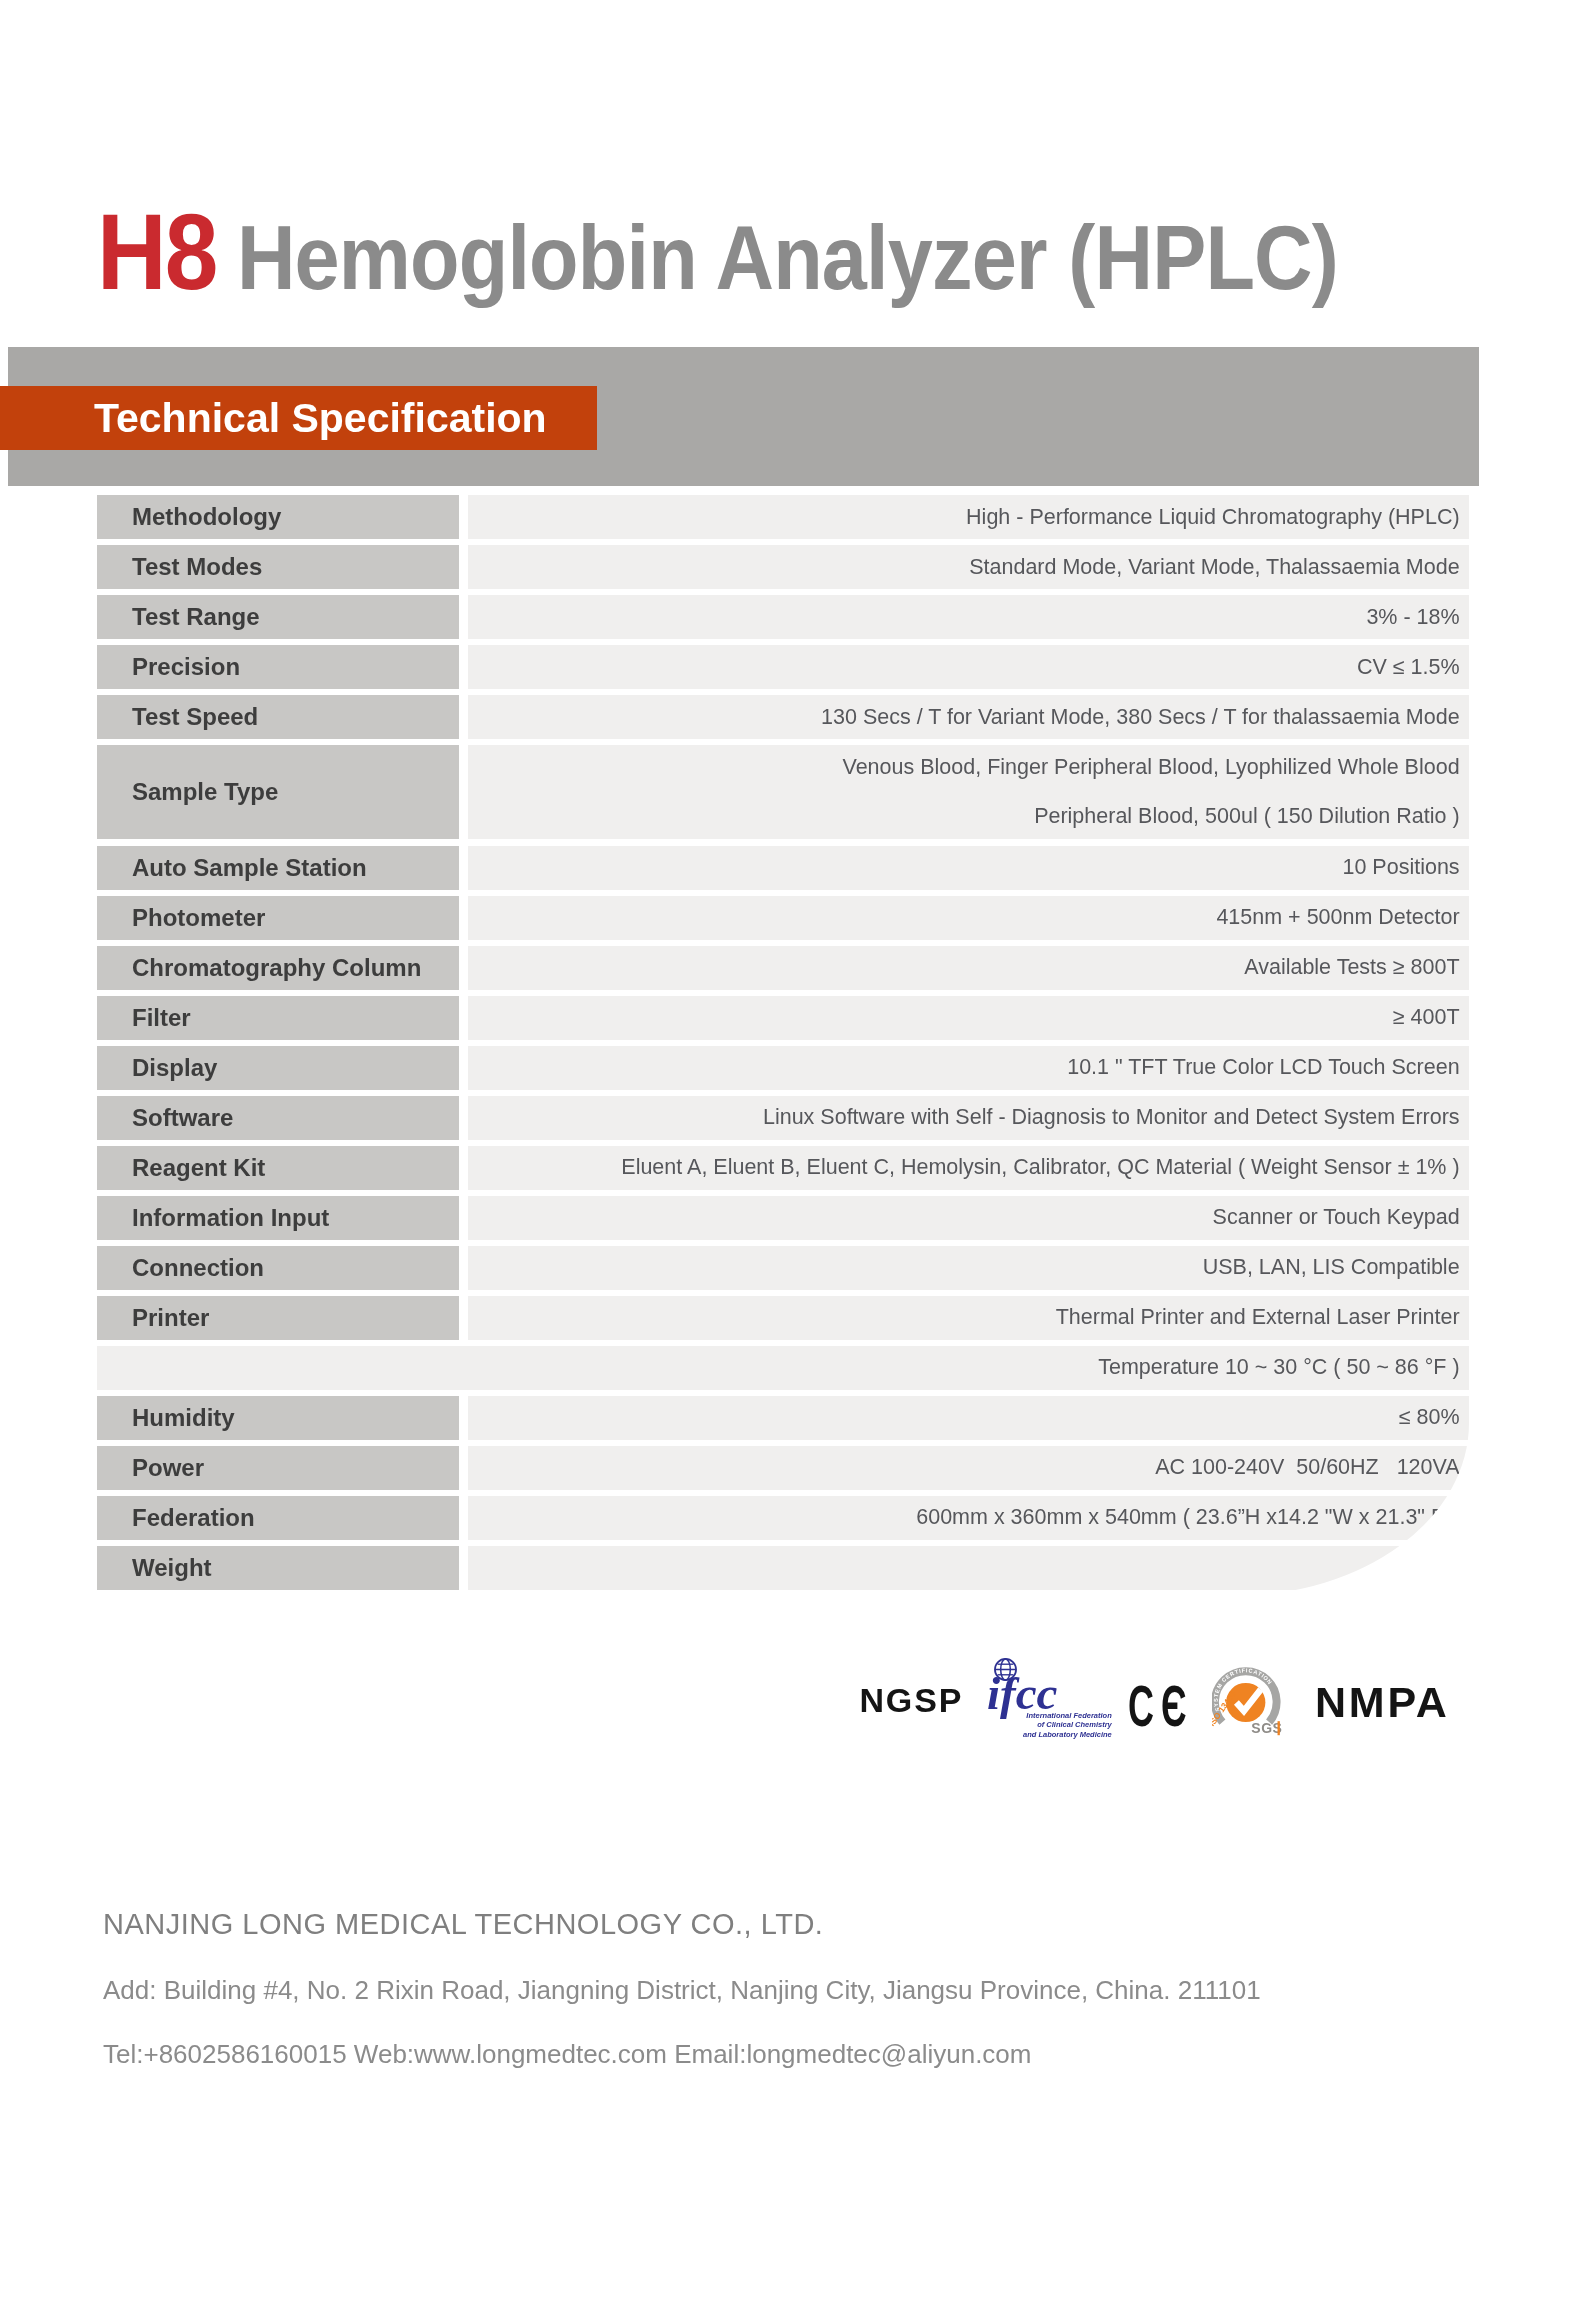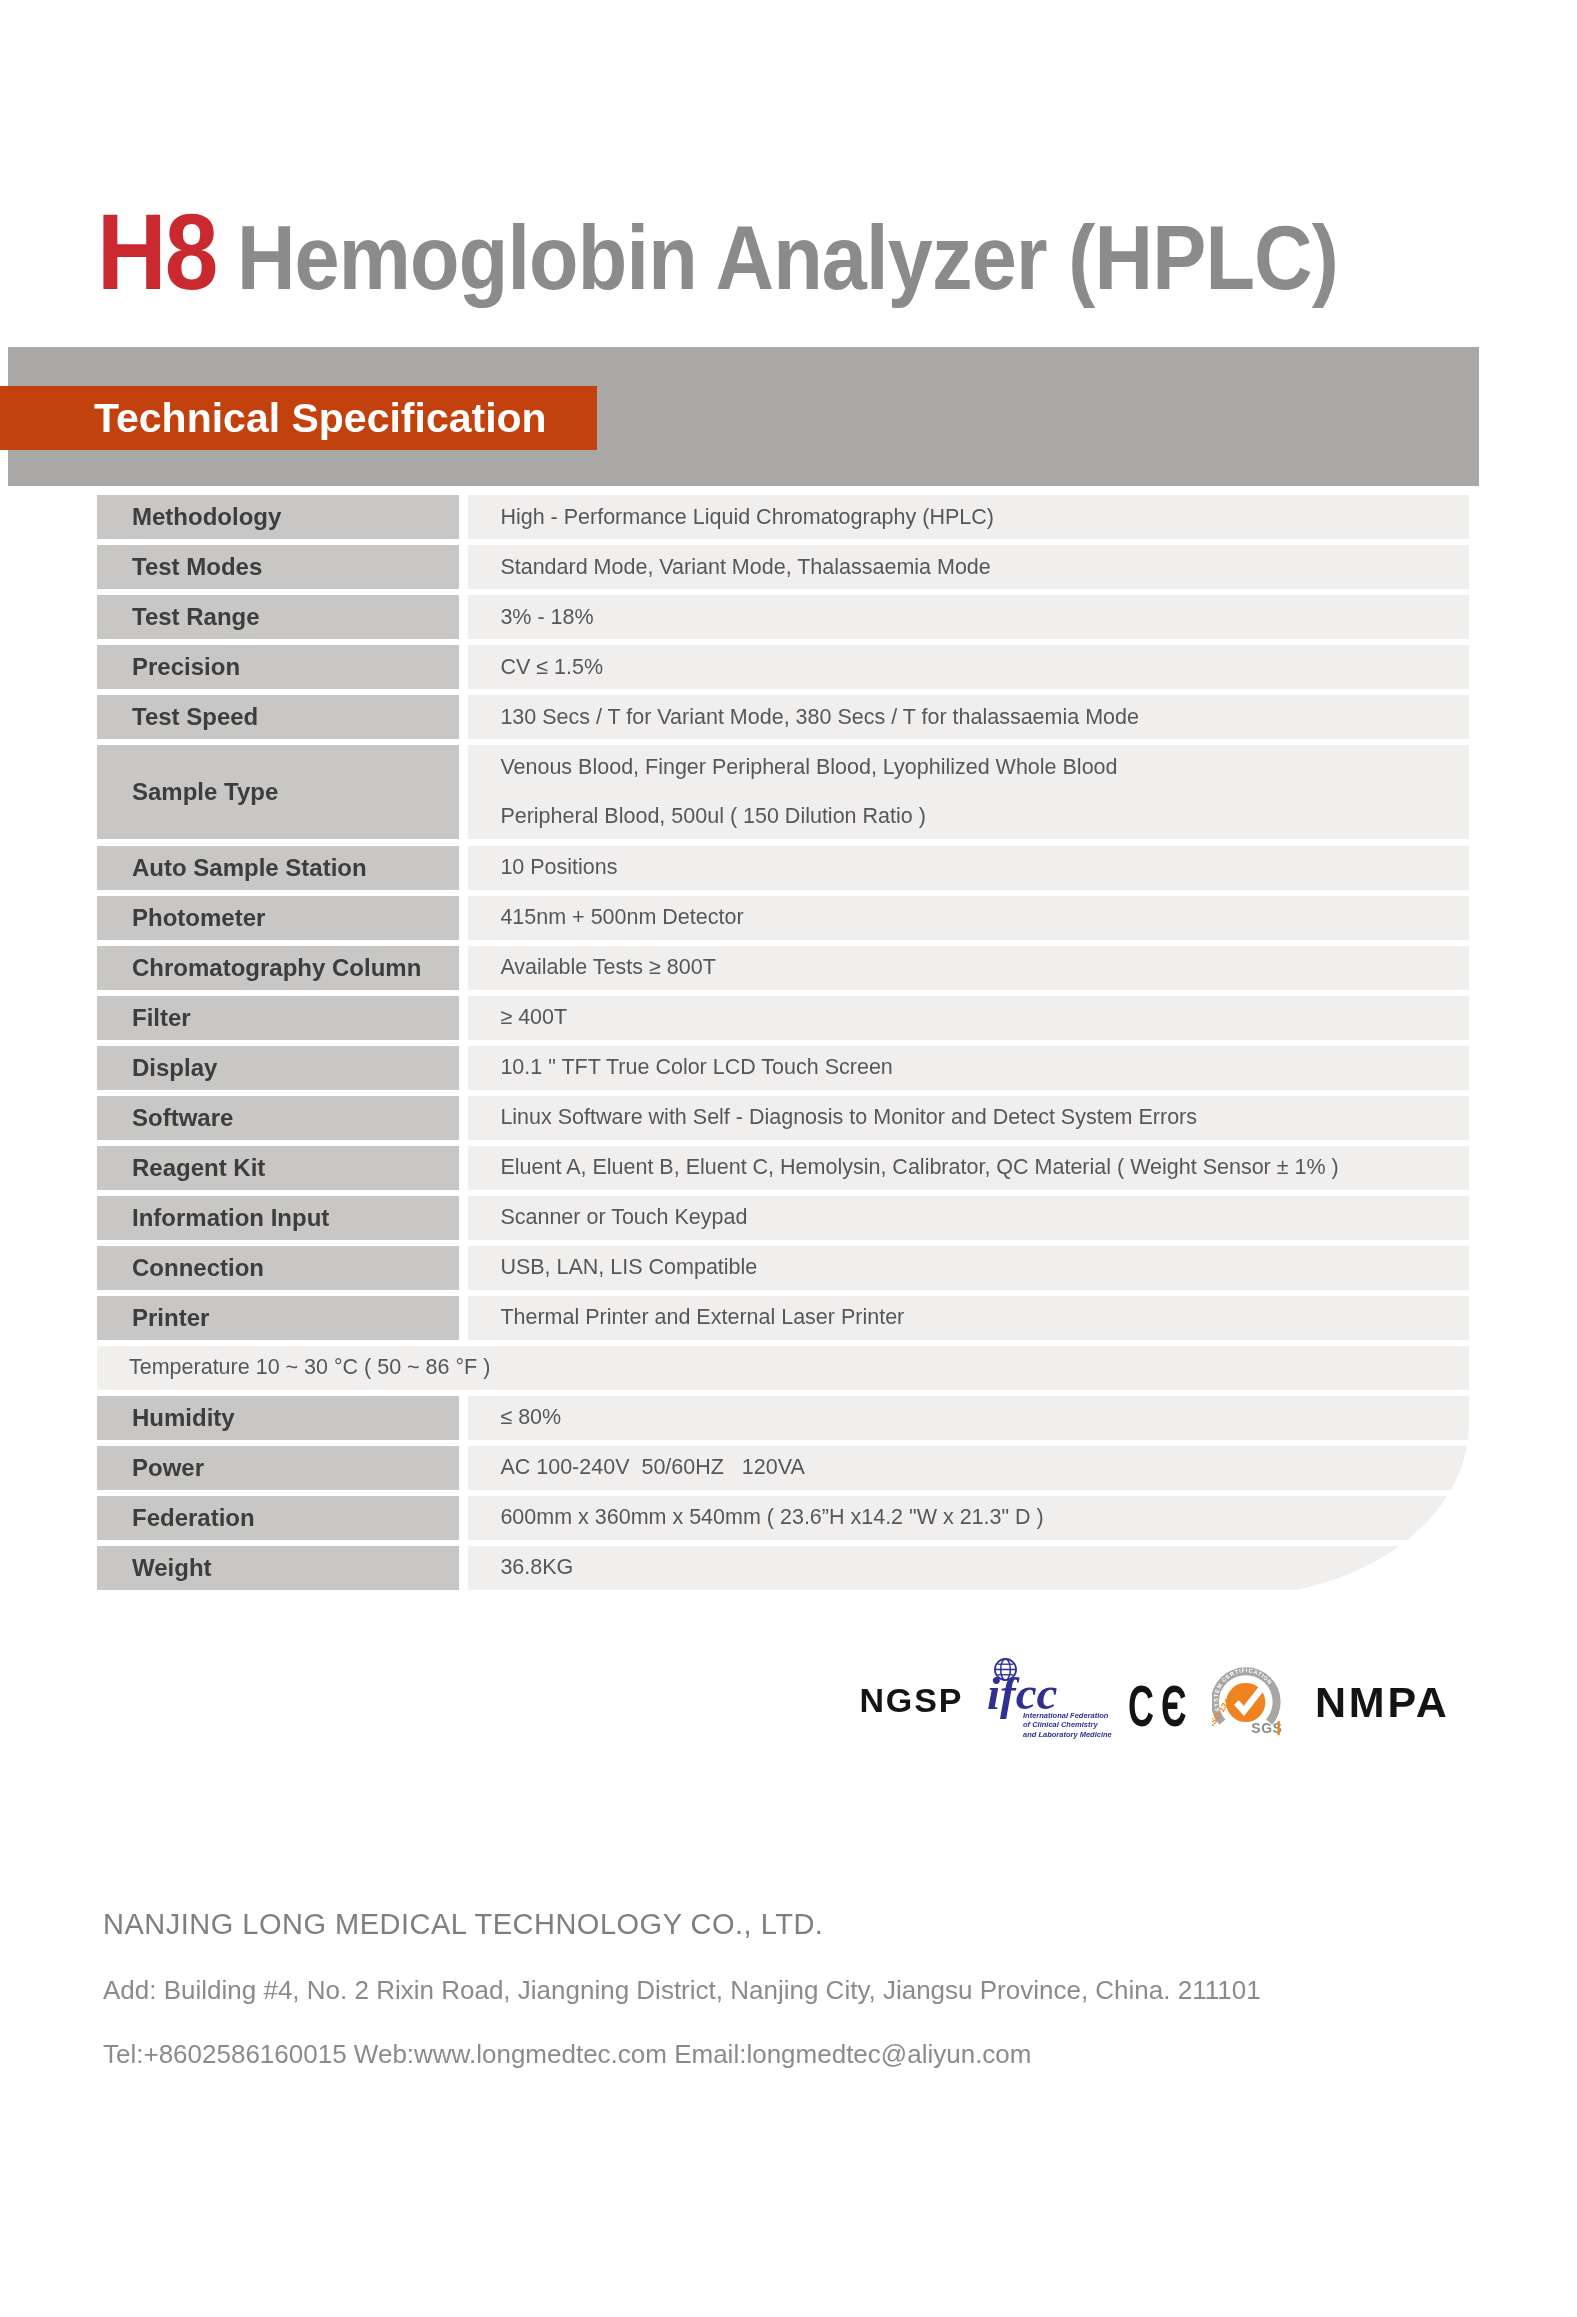--- a/index.html
+++ b/index.html
@@ -1,18 +1,18 @@
 <!DOCTYPE html>
 <html style="font-size:15px"><head>
 <meta charset="utf-8">
 <style>
   html,body { margin:0; padding:0; background:#ffffff; }
   .page {
     position:relative; width:1578px; height:2318px; background:#ffffff;
-    font-family:"Liberation Sans", sans-serif; overflow:hidden;
+    font-family:"Liberation Sans", sans-serif; overflow:hidden;text-align:right;
   }
 
   
   .title {
     position:absolute; left:97px; top:199px;
     display:flex; align-items:baseline; gap:22.5px; white-space:nowrap;
     transform:scaleX(0.9); transform-origin:left top;
   }
   .title .model {
     color:#ca2a2f; font-size:107px; font-weight:bold; line-height:1; letter-spacing:-1.9px;

